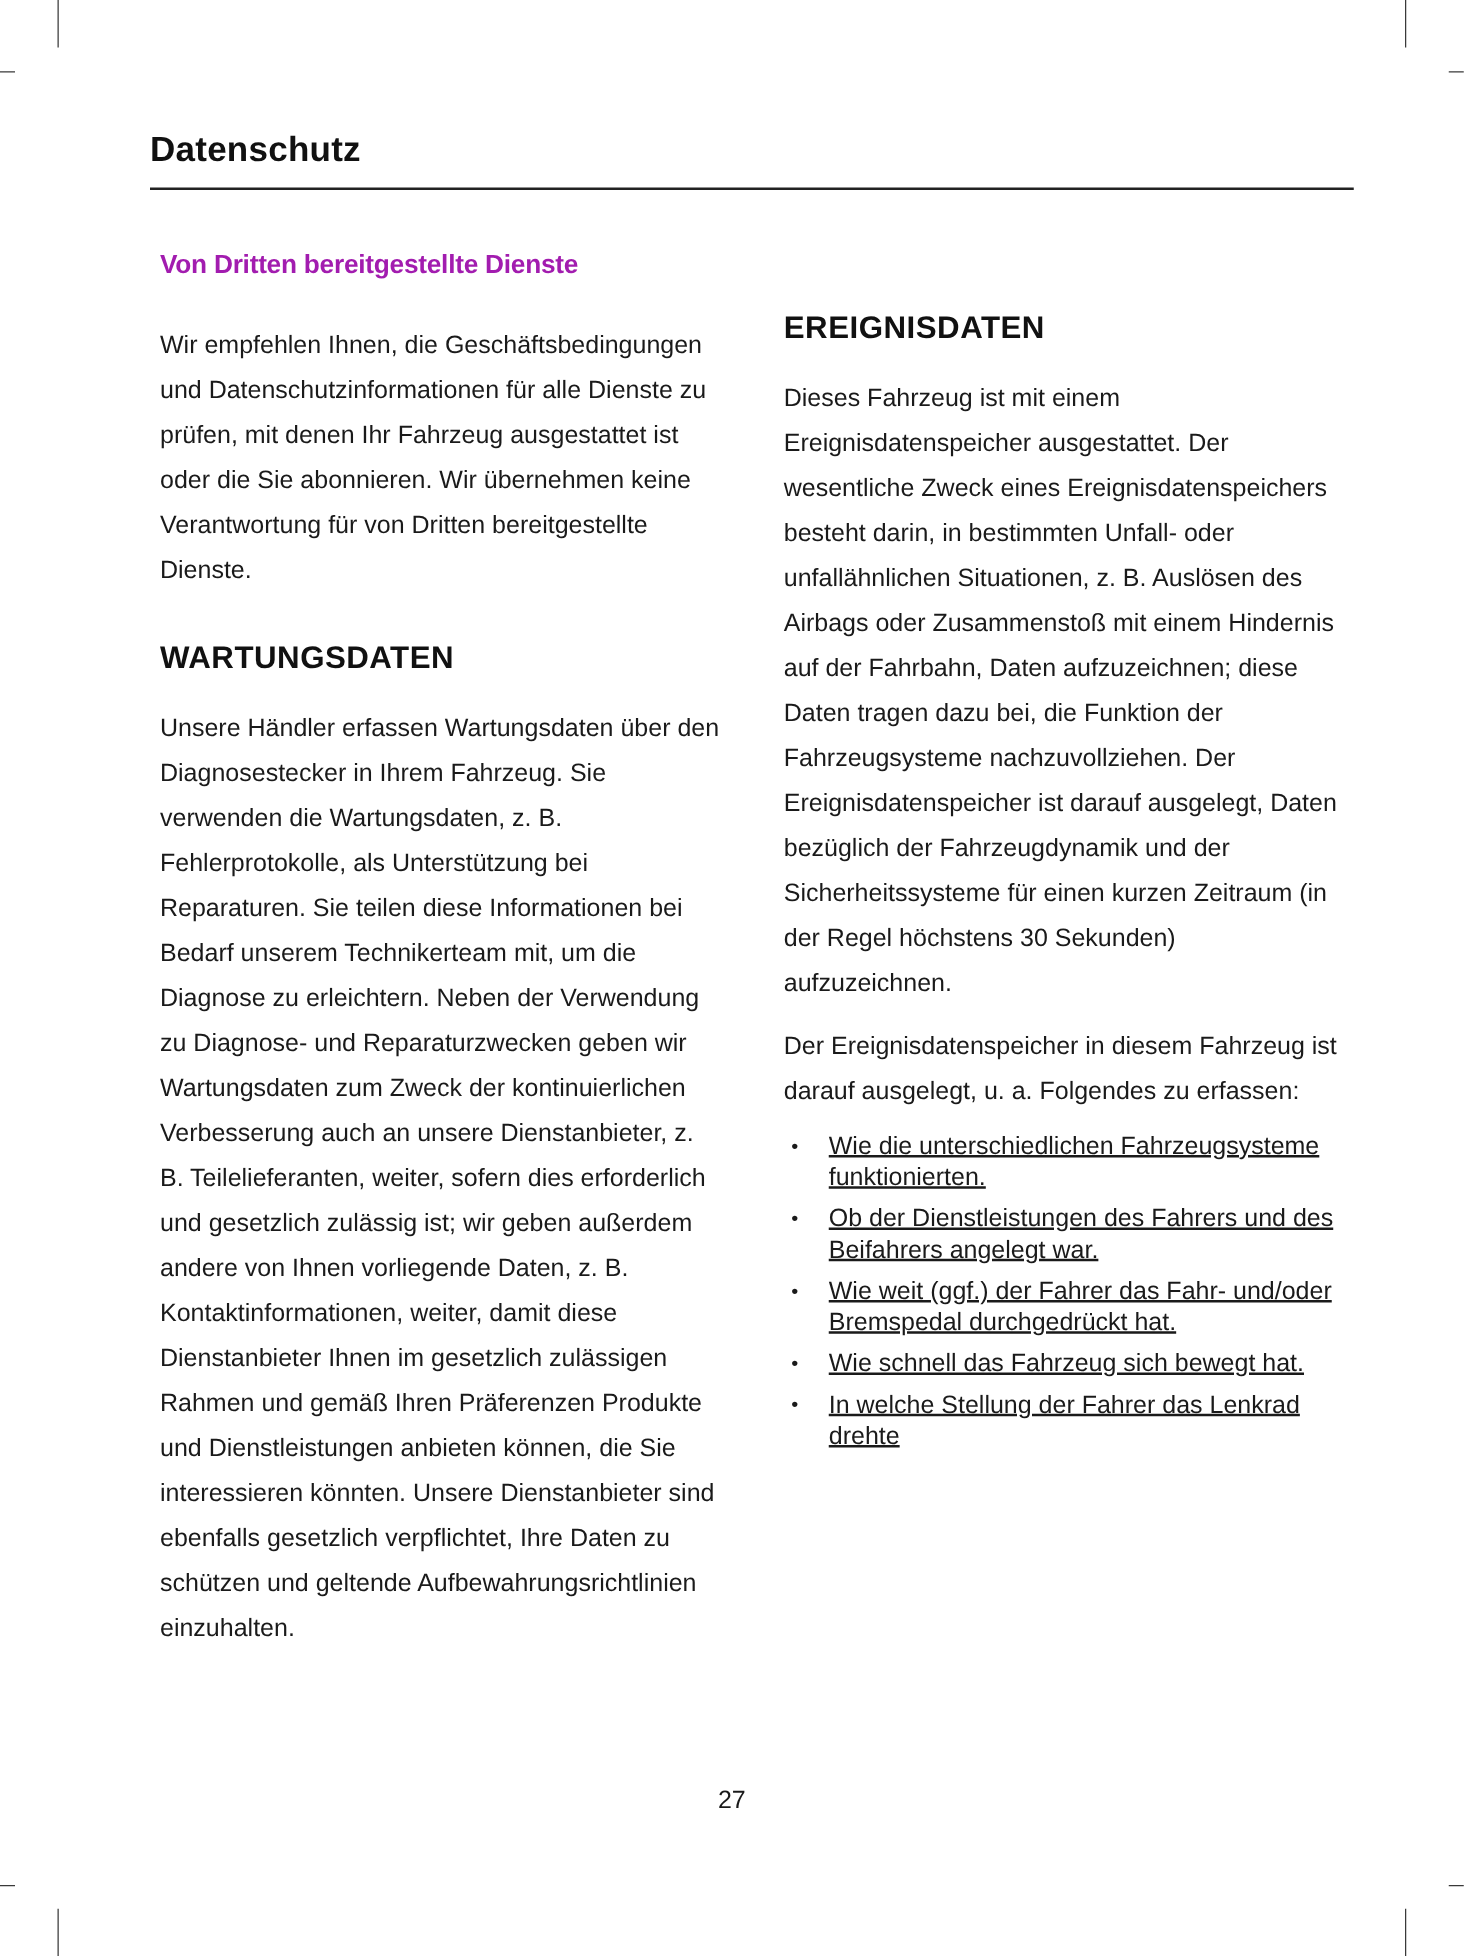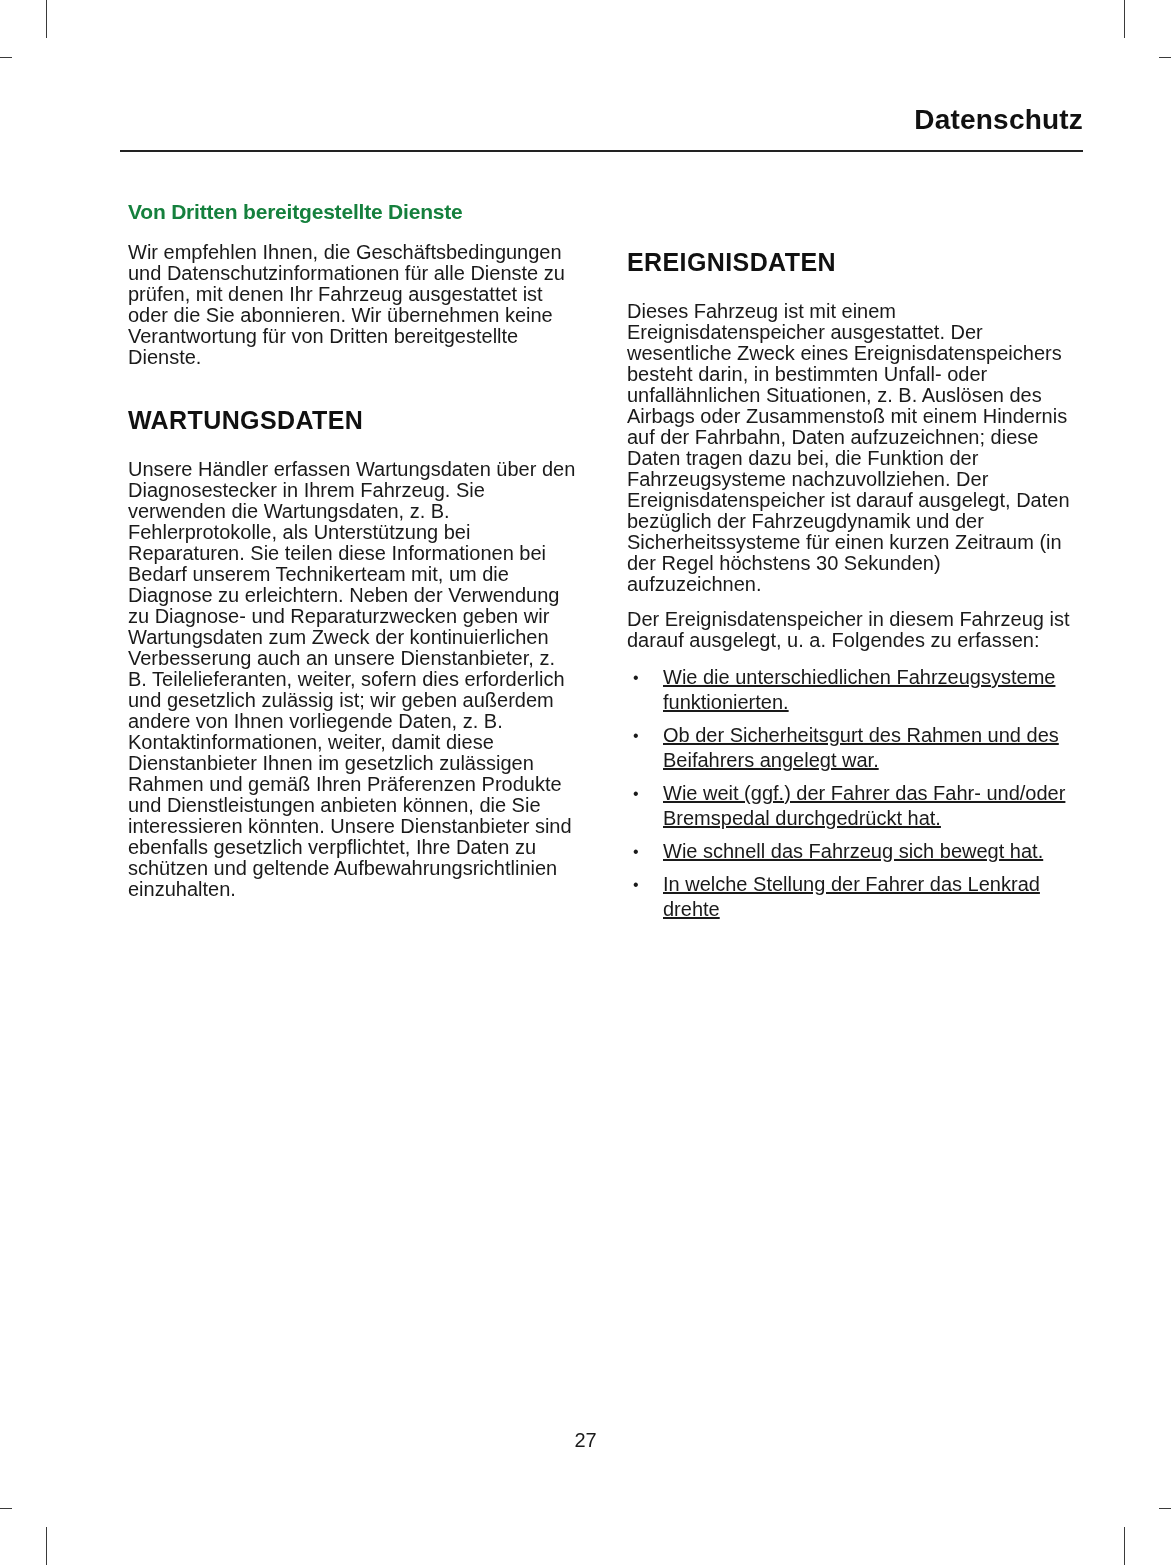--- a/index.html
+++ b/index.html
@@ -12,21 +12,21 @@
     color: #1a1a1a;
     overflow: hidden;
   }
   .page { position: absolute; inset: 0; }
 
   
   .crop { position: absolute; background: #3a3a3a; }
   .crop.v { width: 1px; height: 38px; }
   .crop.h { width: 12px; height: 1px; }
 
-  .header { position: absolute; left: 120px; top: 104px; width: 963px; text-align: right; }
+  .header { position: absolute; left: 120px; top: 104px; width: 963px; text-align: left; }
   .doc-title {
     font-size: 28px;
     font-weight: bold;
     letter-spacing: 0.2px;
     color: #111111;
   }
   .title-rule { margin-top: 14px; height: 2px; background: #222222; }
 
   .content {
     position: absolute;
@@ -34,36 +34,36 @@
     top: 200px;
     width: 950px;
   }
   .columns { display: flex; gap: 48px; }
   .col { flex: 1 1 0; min-width: 0; }
 
   .section-heading-small {
     font-size: 21px;
     font-weight: bold;
     letter-spacing: -0.2px;
-    color: #15803d;
-    margin-bottom: 18px;
+    color: #a21caf;
+    margin-bottom: 34px;
   }
   .section-heading-caps {
     font-size: 25px;
     font-weight: bold;
     letter-spacing: 0.4px;
     color: #111111;
     margin-bottom: 24px;
     margin-top: 48px;
   }
   .section-heading-caps.spaced { margin-top: 38px; }
 
   p.body-text {
     font-size: 20px;
-    line-height: 21px;
+    line-height: 36px;
     margin-bottom: 14px;
     color: #1a1a1a;
   }
   .note-label { font-weight: bold; font-style: normal; }
   .note-text { font-style: italic; }
 
   ul.bullet-list { list-style: none; margin: 0 0 14px 0; }
   ul.bullet-list li {
     display: flex;
     font-size: 20px;
@@ -124,21 +124,21 @@
         <p class="body-text">Dieses Fahrzeug ist mit einem Ereignisdatenspeicher ausgestattet. Der wesentliche Zweck eines Ereignisdatenspeichers besteht darin, in bestimmten Unfall- oder unfallähnlichen Situationen, z. B. Auslösen des Airbags oder Zusammenstoß mit einem Hindernis auf der Fahrbahn, Daten aufzuzeichnen; diese Daten tragen dazu bei, die Funktion der Fahrzeugsysteme nachzuvollziehen. Der Ereignisdatenspeicher ist darauf ausgelegt, Daten bezüglich der Fahrzeugdynamik und der Sicherheitssysteme für einen kurzen Zeitraum (in der Regel höchstens 30 Sekunden) aufzuzeichnen.</p>
         <p class="body-text">Der Ereignisdatenspeicher in diesem Fahrzeug ist darauf ausgelegt, u. a. Folgendes zu erfassen:</p>
 
         <ul class="bullet-list">
           <li>
             <span class="bullet-glyph">•</span>
             <span class="bullet-text">Wie die unterschiedlichen Fahrzeugsysteme funktionierten.</span>
           </li>
           <li>
             <span class="bullet-glyph">•</span>
-            <span class="bullet-text">Ob der Sicherheitsgurt des Rahmen und des Beifahrers angelegt war.</span>
+            <span class="bullet-text">Ob der Dienstleistungen des Fahrers und des Beifahrers angelegt war.</span>
           </li>
           <li>
             <span class="bullet-glyph">•</span>
             <span class="bullet-text">Wie weit (ggf.) der Fahrer das Fahr- und/oder Bremspedal durchgedrückt hat.</span>
           </li>
           <li>
             <span class="bullet-glyph">•</span>
             <span class="bullet-text">Wie schnell das Fahrzeug sich bewegt hat.</span>
           </li>
           <li>

